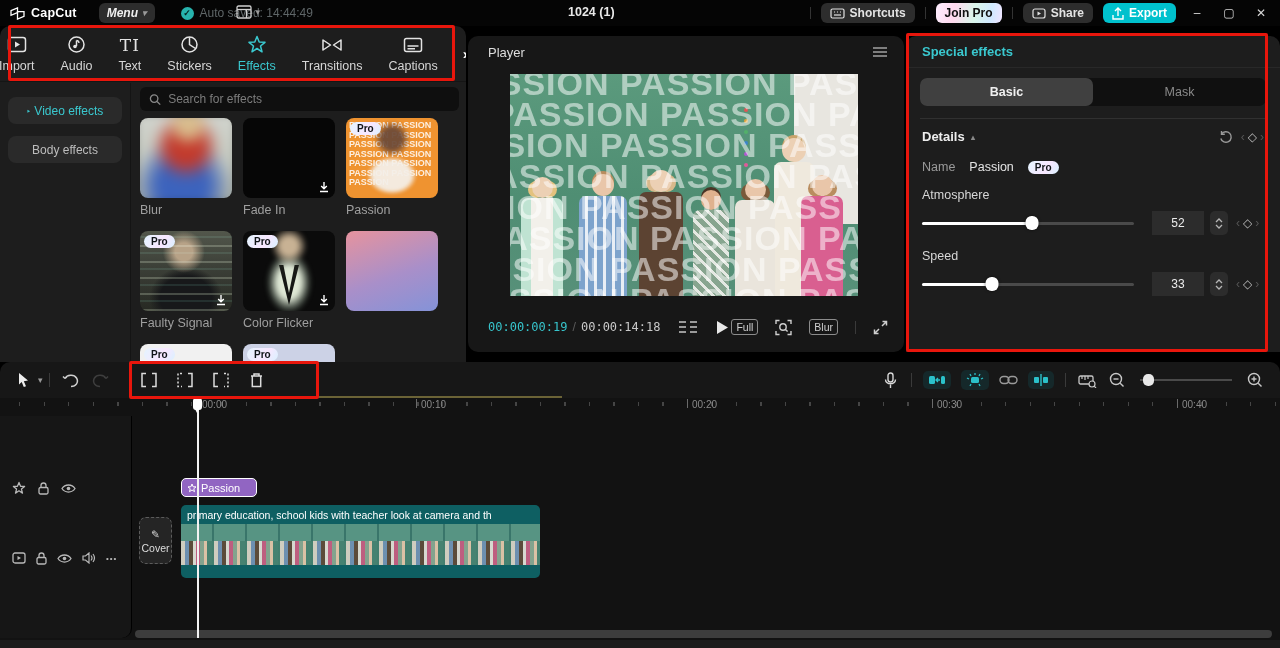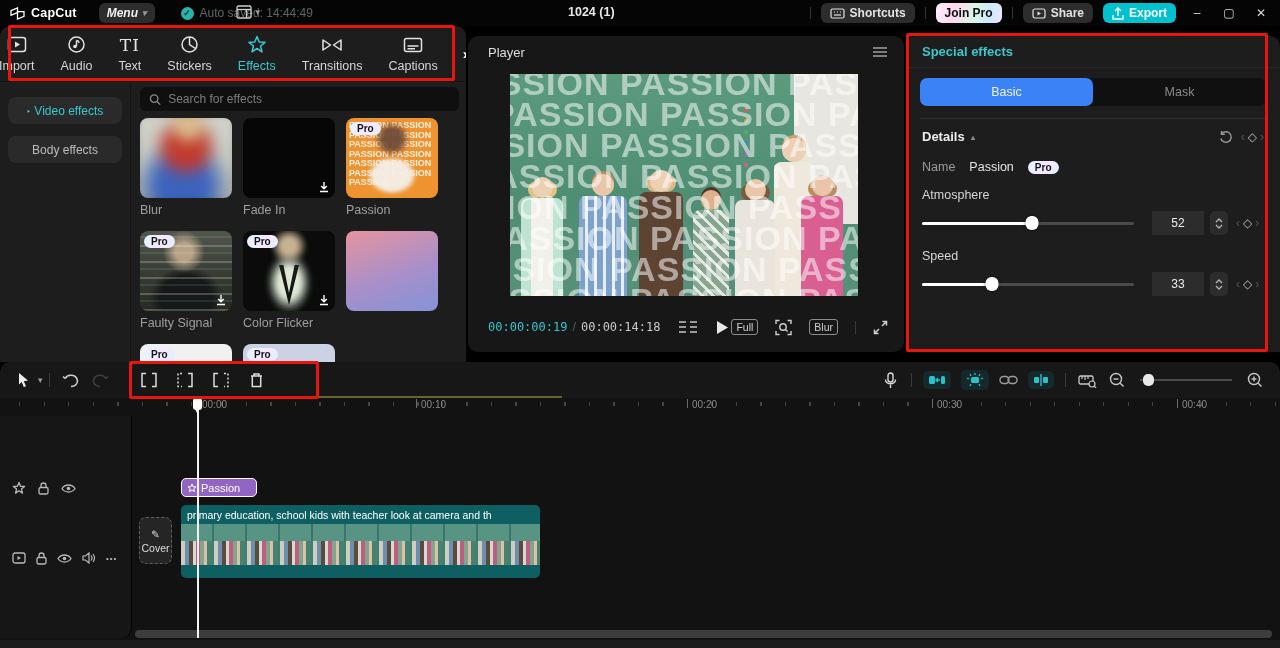--- a/index.html
+++ b/index.html
@@ -123,21 +123,21 @@
   .boxed { border:1px solid #8c8c8c; border-radius:3px; color:#cfcfcf; font-size:10.5px; padding:1px 4px; }
 
   
   #inspector { position:absolute; left:906px; top:36px; width:374px; height:316px; background:#1d1d1d;
     border-radius:10px 10px 0 0; }
   #insp-title { height:32px; display:flex; align-items:center; padding-left:16px;
     color:#3ac8cf; font-weight:bold; font-size:13px; border-bottom:1px solid #282828; }
   .seg-wrap { margin:10px 14px 0 14px; background:#101010; border-radius:7px; height:28px; display:flex; padding:0; }
   .seg { flex:1; display:flex; align-items:center; justify-content:center; font-size:12.5px; color:#8a8a8a;
     border-radius:7px; }
-  .seg.active { background:#3b82f6; color:#f0f0f0; font-weight:normal; }
+  .seg.active { background:#404040; color:#f0f0f0; font-weight:bold; }
   .insp-divider { margin:12px 14px 0 14px; height:1px; background:#303030; }
   .details-row { margin:10px 16px 0 16px; display:flex; align-items:center; }
   .details-row b { color:#ededed; font-size:13px; }
   .collapse-a { color:#8a8a8a; font-size:9px; margin-left:6px; }
   .d-icons { margin-left:auto; display:flex; align-items:center; gap:8px; color:#9a9a9a; }
   .kf-group { display:flex; align-items:center; gap:3px; }
   .kf-arrow { color:#555; font-size:12px; }
   .kf-diamond { color:#b5b5b5; font-size:12px; }
   .name-row { margin:16px 16px 0 16px; display:flex; align-items:center; gap:14px; font-size:12.5px; }
   .name-lab { color:#9a9a9a; }

